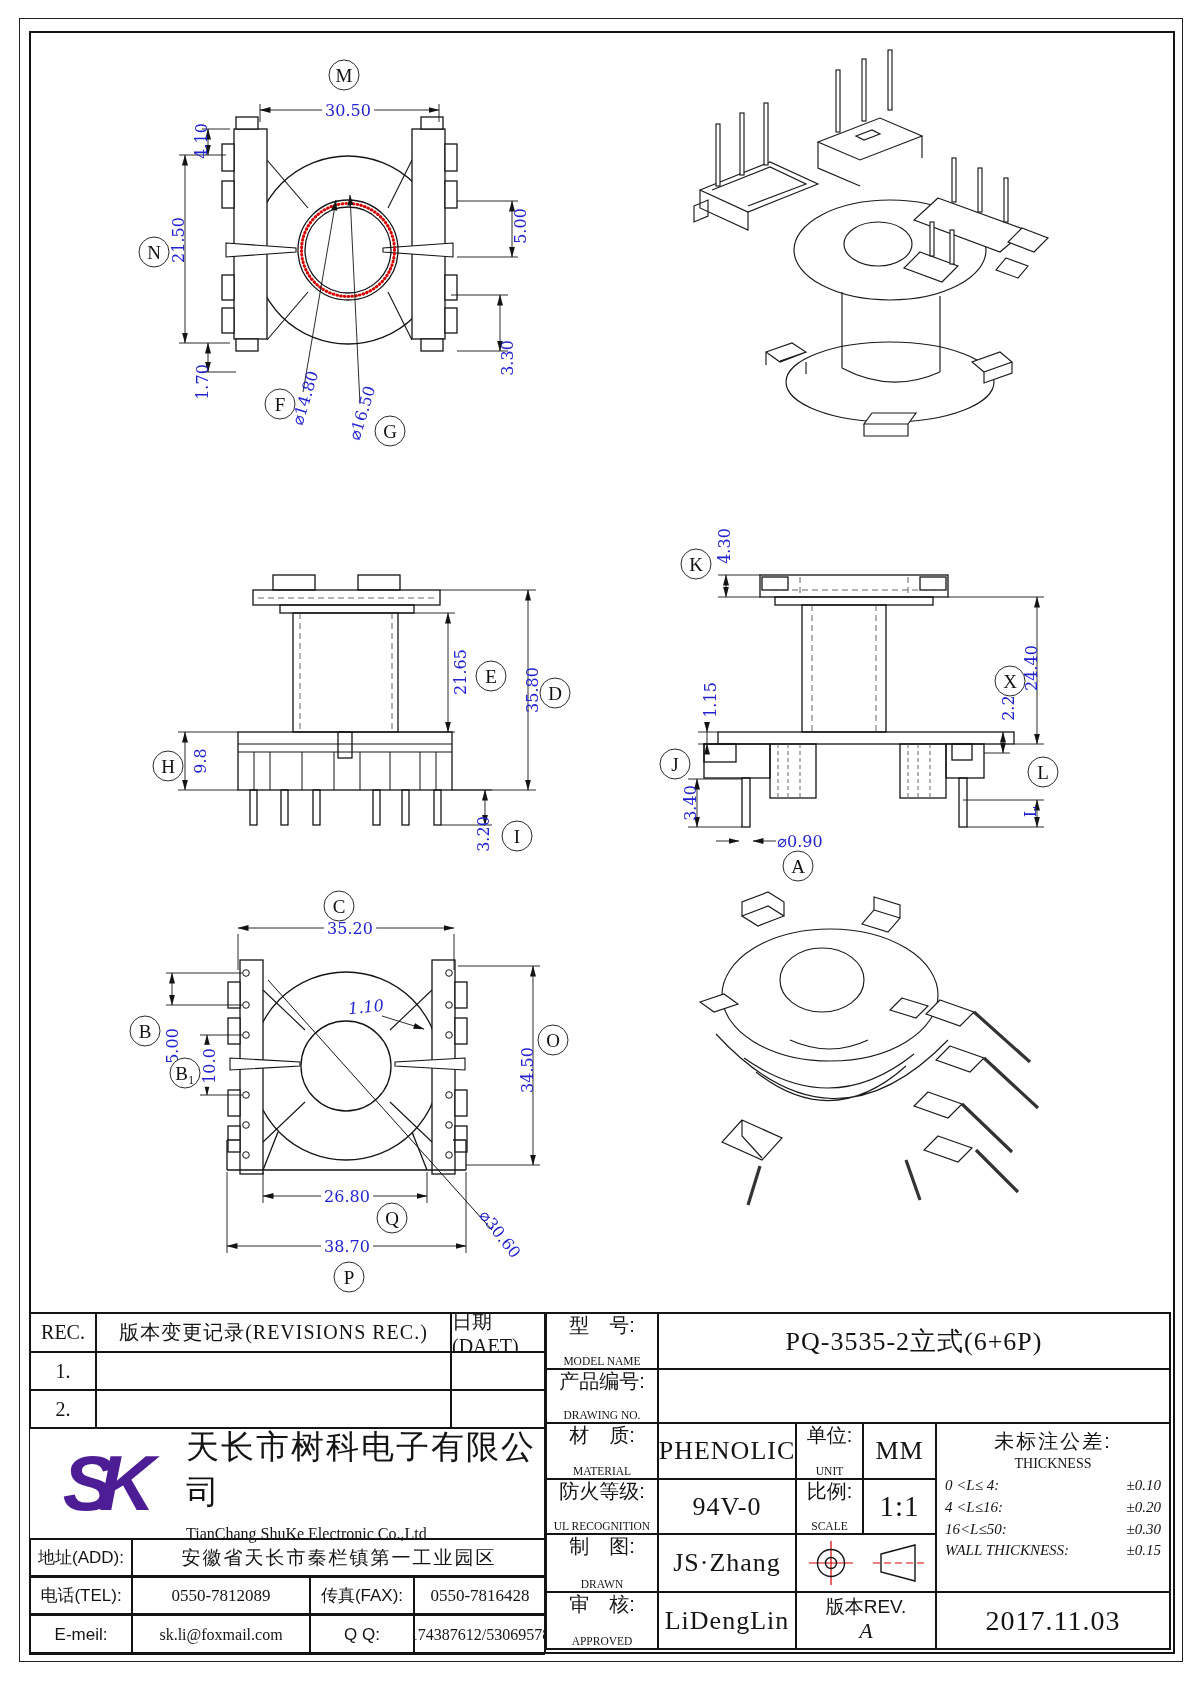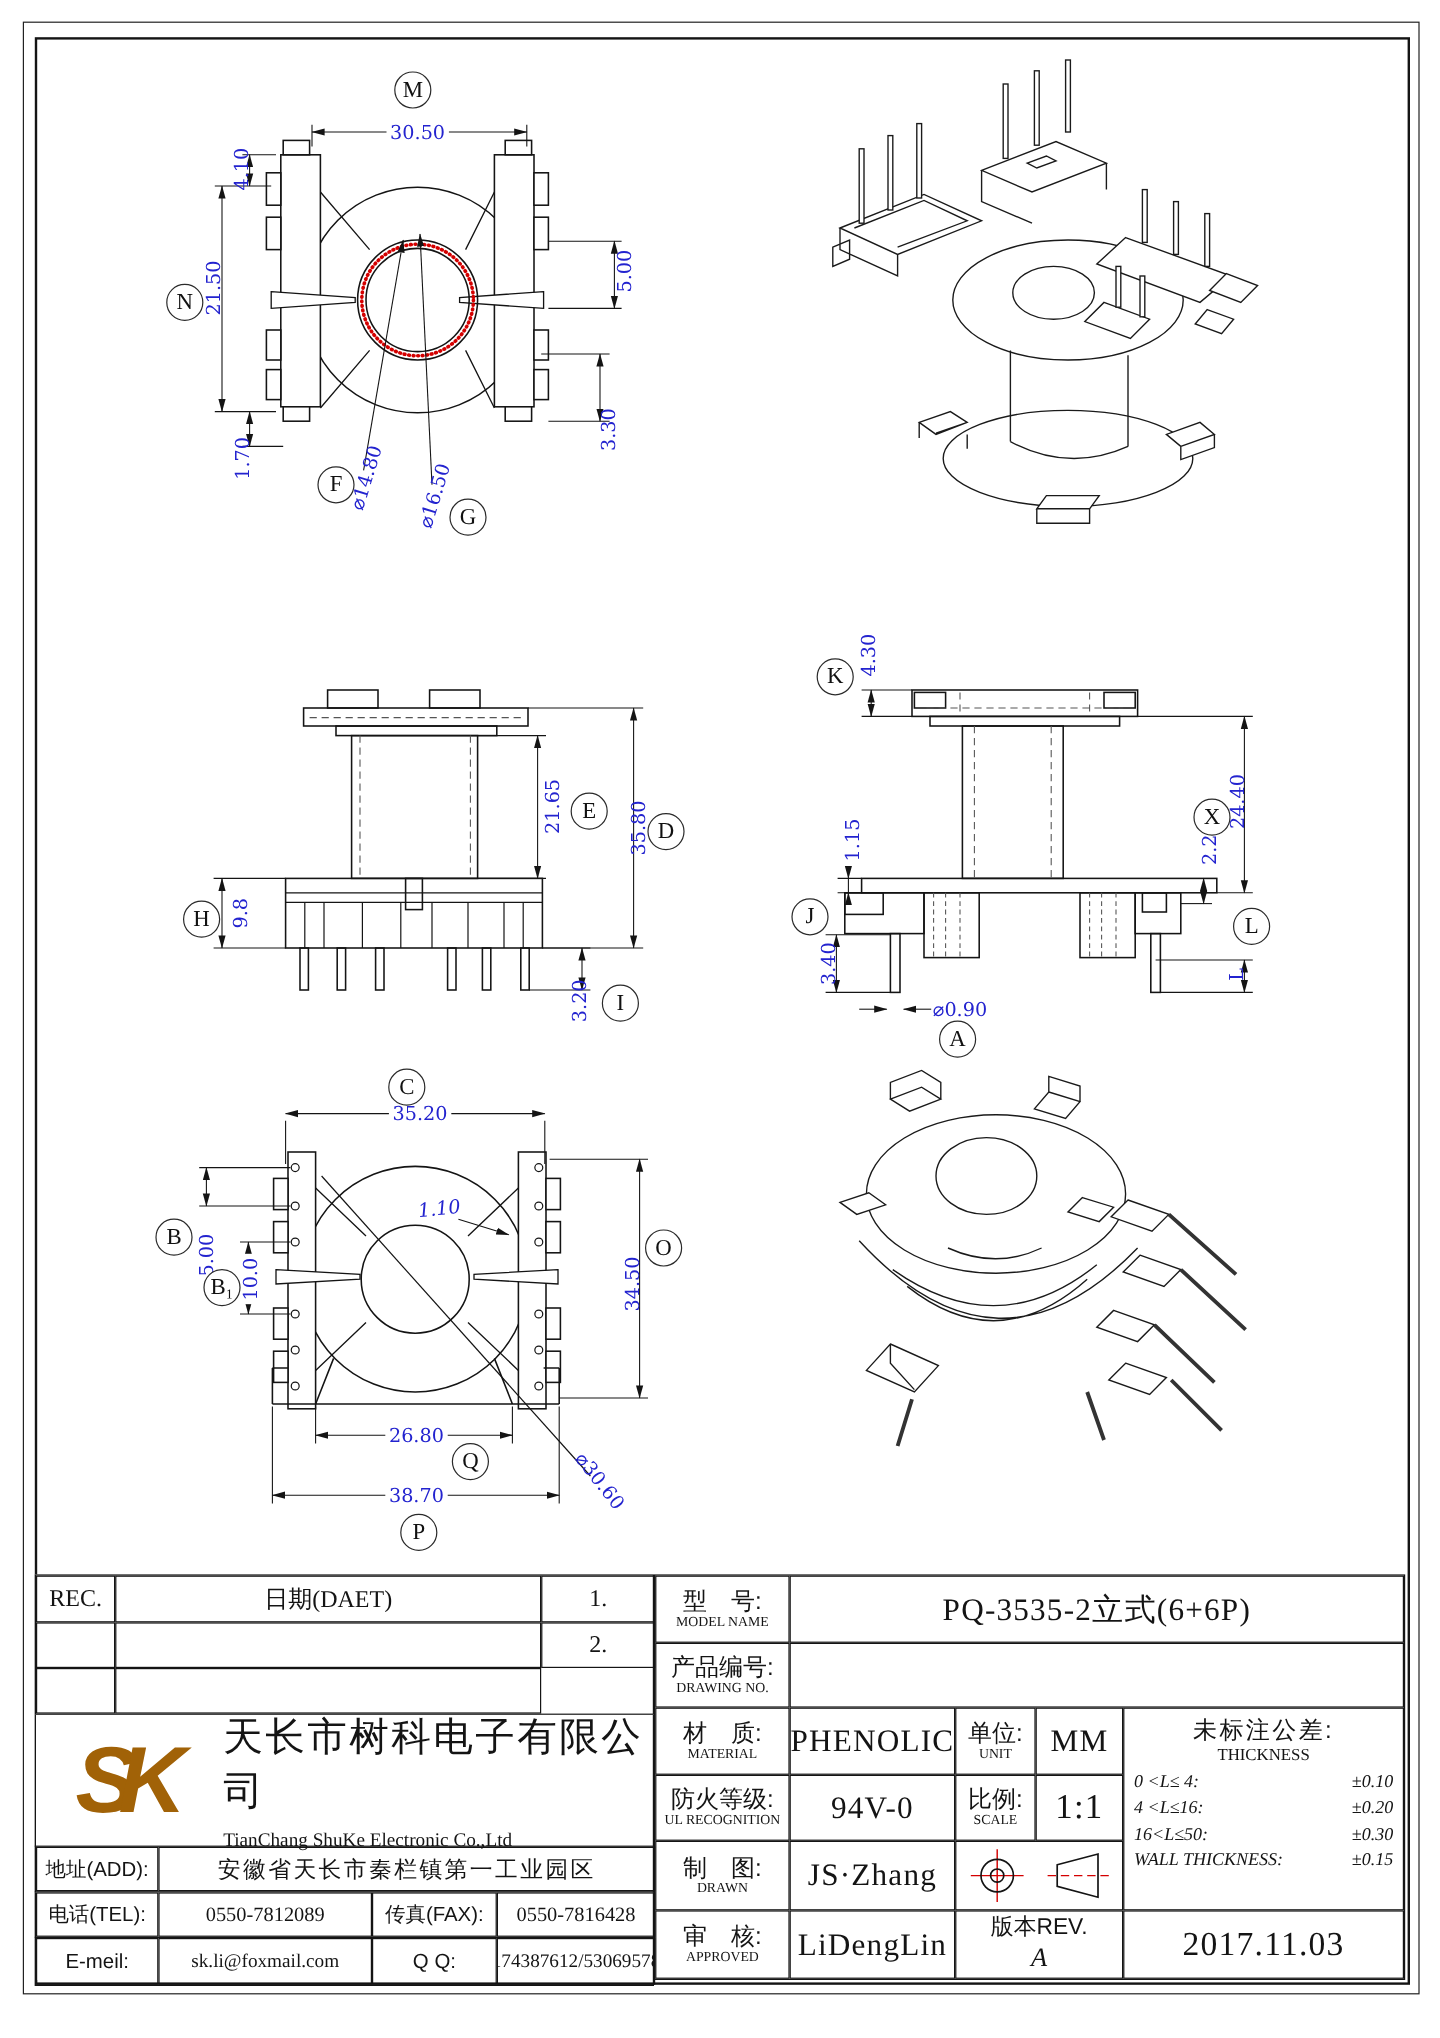--- a/index.html
+++ b/index.html
@@ -18,34 +18,34 @@
        font:19px "Liberation Serif",serif;color:#111;transform:translate(-50%,-50%);z-index:6;}
   
   #tb{position:absolute;left:29px;top:1312px;width:950px;height:338px;display:flex;z-index:4;background:#fff;}
   .cell{box-sizing:border-box;border:1px solid #141414;display:flex;align-items:center;justify-content:center;overflow:hidden;}
   #tb-left{width:516px;height:338px;display:flex;flex-direction:column;box-sizing:border-box;}
   .rev-grid{display:grid;grid-template-columns:66px 355px 95px;grid-template-rows:39px 38px 38px;box-sizing:border-box;border:1.5px solid #141414;}
   .rev-grid .cell{font:20px "Liberation Serif",serif;}
   .rev-desc{letter-spacing:1px;}
   .co-row{box-sizing:border-box;border:1.5px solid #141414;border-top:none;height:110px;display:flex;align-items:center;}
   .logo{width:142px;display:flex;align-items:center;justify-content:center;
-        font:italic 900 78px "Liberation Sans",sans-serif;letter-spacing:-16px;color:#a16207;padding-right:14px;}
+        font:italic 900 78px "Liberation Sans",sans-serif;letter-spacing:-16px;color:#4c1d95;padding-right:14px;}
   .co-names{flex:1;display:flex;flex-direction:column;justify-content:center;}
   .co-cn{font-size:33px;letter-spacing:2px;font-weight:500;}
   .co-en{font:16px "Liberation Serif",serif;margin-top:10px;}
   .info-grid{display:grid;box-sizing:border-box;border:1.5px solid #141414;border-top:none;}
   .g2{grid-template-columns:102px 414px;grid-template-rows:37px;}
   .g4a{grid-template-columns:102px 178px 104px 132px;grid-template-rows:37px;}
   .g4b{grid-template-columns:102px 178px 104px 132px;grid-template-rows:39px;}
   .info-grid .cell{font-size:17px;}
   .val-serif{font-family:"Liberation Serif",serif;font-size:20px;}
   #tb-right{width:626px;height:338px;display:grid;box-sizing:border-box;border:1.5px solid #141414;
             grid-template-columns:112px 138px 67px 73px 234px;
             grid-template-rows:56px 54px 56px 55px 58px 57px;}
-  .lbl{display:flex;flex-direction:column;align-items:center;justify-content:center;line-height:1.1;}
+  .lbl{display:flex;flex-direction:column;align-items:center;justify-content:space-between;line-height:1.1;}
   .lbl .cn{font-size:20px;}
   .lbl .en{font-size:11.5px;font-family:"Liberation Serif",serif;}
   .big-serif{font-family:"Liberation Serif",serif;font-size:26px;letter-spacing:1px;}
   .span4{grid-column:2 / span 4;}
   .span2{grid-column:3 / span 2;}
   .tol-cell{grid-column:5;grid-row:3 / span 3;flex-direction:column;justify-content:flex-start;padding:4px 8px;align-items:stretch;}
   .tol-title{text-align:center;font-size:20px;letter-spacing:2px;}
   .tol-sub{text-align:center;font:14px "Liberation Serif",serif;margin:1px 0 3px;}
   .tol-row{display:flex;justify-content:space-between;font:italic 15px "Liberation Serif",serif;line-height:1.45;}
   .rev-cell{flex-direction:column;line-height:1.1;text-align:right;}
@@ -326,20 +326,21 @@
     <div class="bal" style="left:185px;top:1073px">B₁</div>
     <div class="bal" style="left:553px;top:1040px">O</div>
     <div class="bal" style="left:392px;top:1218px">Q</div>
     <div class="bal" style="left:349px;top:1277px">P</div>
   </div>
 
   <div id="tb">
     <div id="tb-left">
       <div class="rev-grid">
         <div class="cell">REC.</div>
+        <div class="cell rev-desc">版本变更记录(REVISIONS REC.)</div>
         <div class="cell">日期(DAET)</div>
         <div class="cell">1.</div>
         <div class="cell"></div>
         <div class="cell"></div>
         <div class="cell">2.</div>
         <div class="cell"></div>
         <div class="cell"></div>
       </div>
       <div class="co-row">
         <div class="logo">SK</div>

